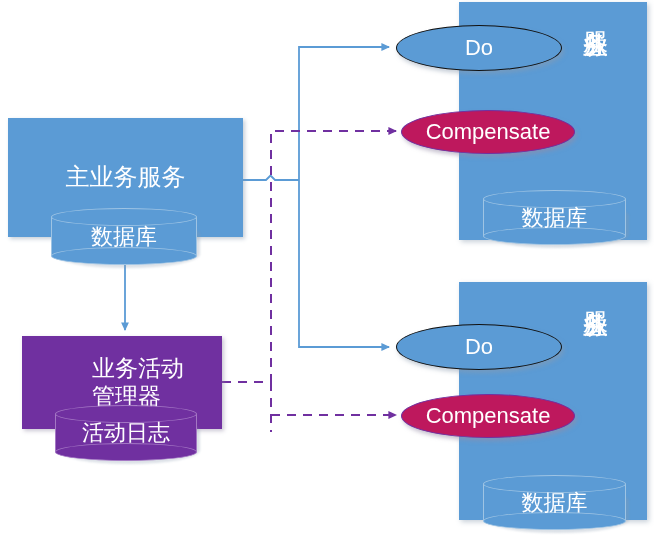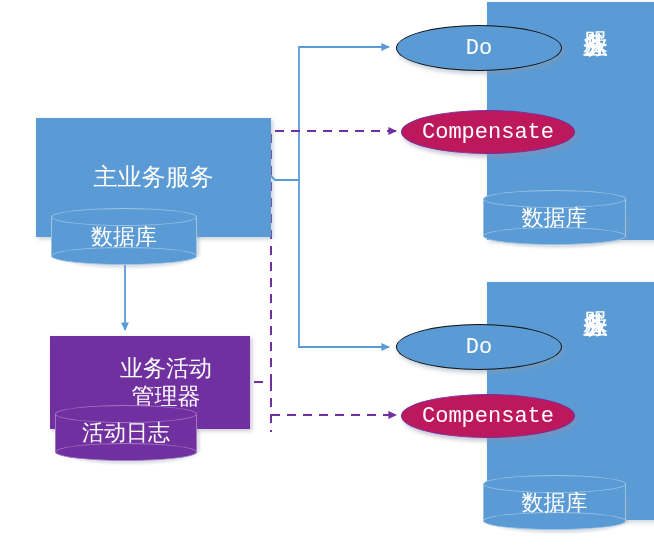--- a/index.html
+++ b/index.html
@@ -20,24 +20,22 @@
     width:654px; height:554px;
     overflow:visible;
   }
   .node{
     position:absolute;
     box-sizing:border-box;
     display:flex;
     align-items:center;
     justify-content:center;
     color:#ffffff;
-    text-align:center;
     line-height:1.18;
     white-space:pre-line;
-    margin-left:28px;
   }
 
   
   .rect-main{
     background:#5B9BD5;
     box-shadow:2px 2px 4px rgba(130,150,170,.45);
     font-size:24px;
   }
   .rect-mgr{
     background:#7030A0;
@@ -120,21 +118,20 @@
   .ell{
     position:absolute;
     box-sizing:border-box;
     border-radius:50%;
     display:flex;
     align-items:center;
     justify-content:center;
     color:#ffffff;
     font-size:22px;
     white-space:nowrap;
-    font-family:Liberation Mono, monospace;
   }
   .ell-do{
     background:#5B9BD5;
     border:1.6px solid #111111;
     box-shadow:2px 3px 4px rgba(140,155,175,.5);
   }
   .ell-comp{
     background:#be185d;
     border:1px solid #7030A0;
     box-shadow:2px 3px 4px rgba(150,140,165,.55);

